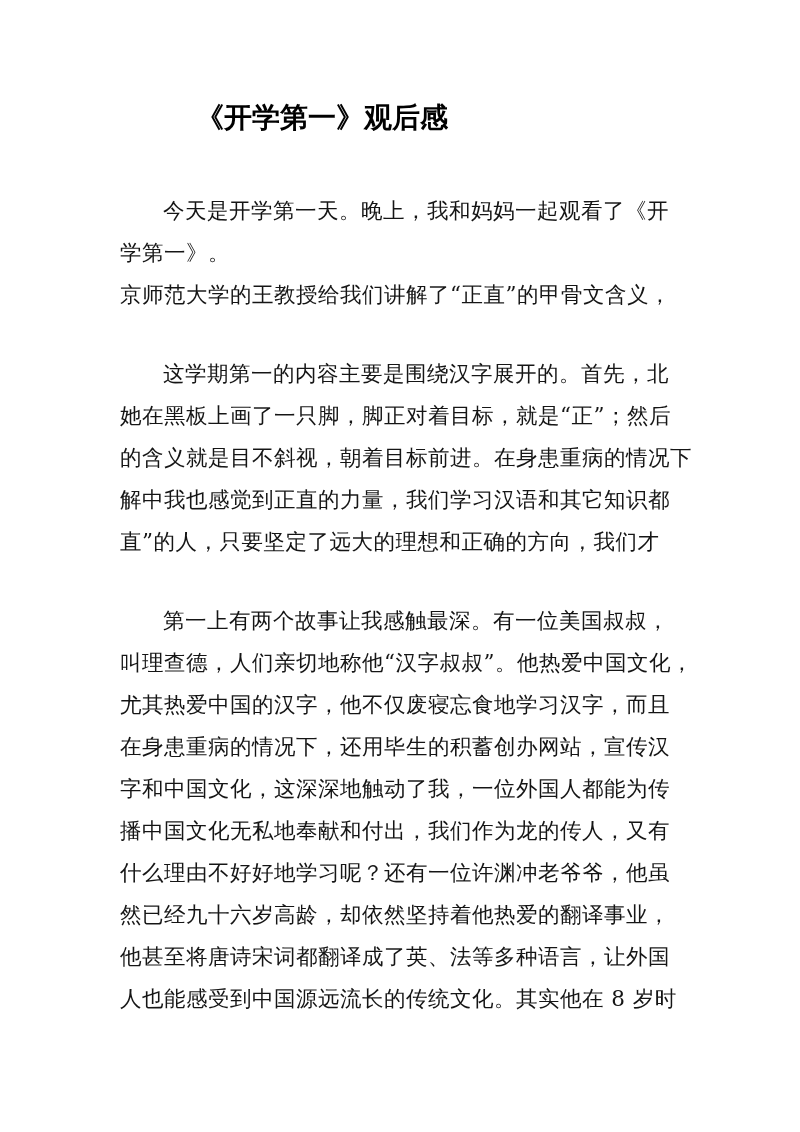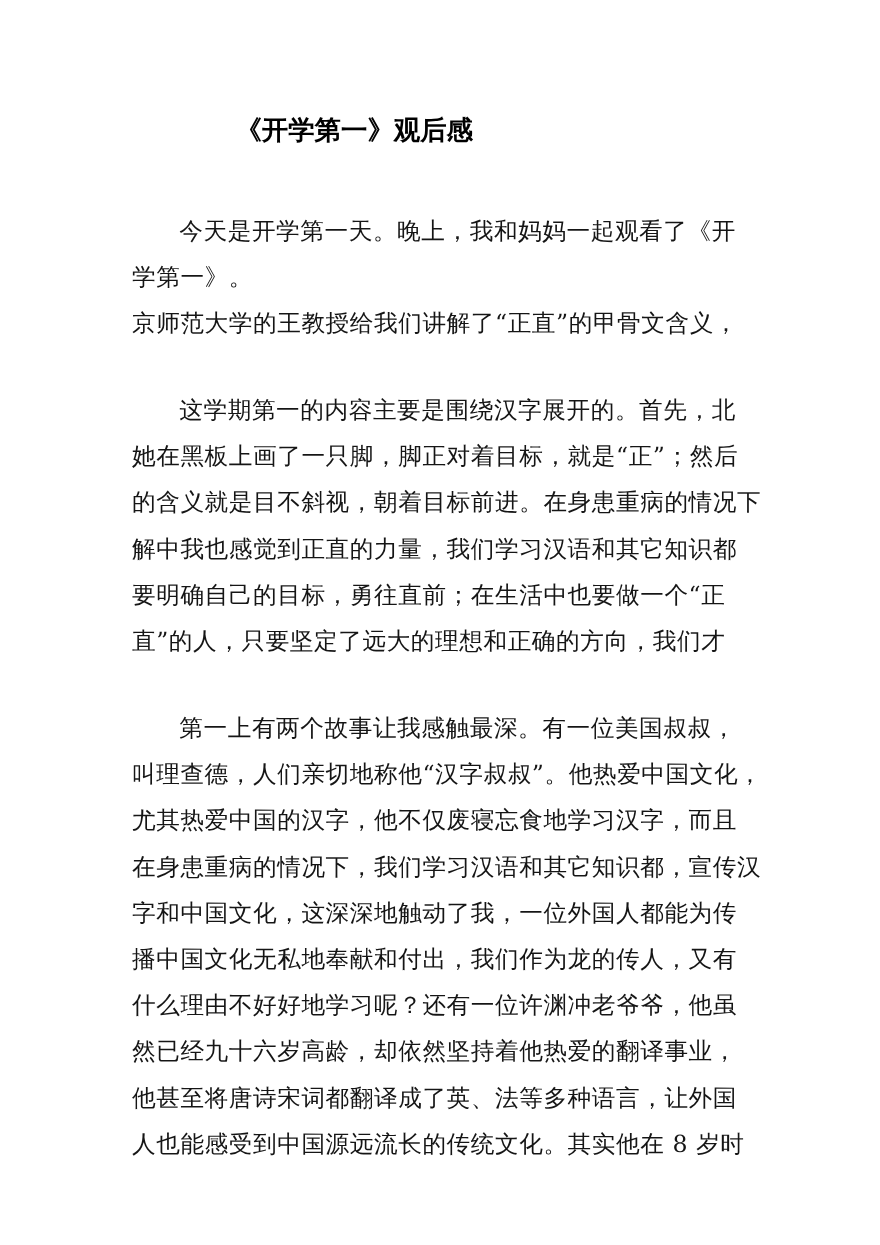--- a/index.html
+++ b/index.html
@@ -22,21 +22,21 @@
       background: #ffffff;
     }
     .title {
       position: absolute;
       top: 96px;
       left: 0;
       width: 644px;
       text-align: center;
       font-family: "DejaVu Sans", "Liberation Sans", sans-serif;
       font-weight: bold;
-      font-size: 24px;
+      font-size: 28px;
       line-height: 44px;
       letter-spacing: 0px;
       color: #000000;
     }
     .body-text {
       position: absolute;
       top: 153px;
       left: 120px;
       width: 580px;
     }
@@ -66,29 +66,28 @@
       <span class="line indent">今天是开学第一天。晚上，我和妈妈一起观看了《开</span>
       <span class="line">学第一》。</span>
     </div>
 
     <div>
       <span class="line">京师范大学的王教授给我们讲解了“正直”的甲骨文含义，</span>
       <span class="line indent">这学期第一的内容主要是围绕汉字展开的。首先，北</span>
       <span class="line">她在黑板上画了一只脚，脚正对着目标，就是“正”；然后</span>
       <span class="line">的含义就是目不斜视，朝着目标前进。在身患重病的情况下</span>
       <span class="line">解中我也感觉到正直的力量，我们学习汉语和其它知识都</span>
-      <span class="line">要明确自己的目标，勇往直前；在生活中也要做一个“正</span>
       <span class="line">直”的人，只要坚定了远大的理想和正确的方向，我们才</span>
     </div>
 
     <div>
       <span class="line indent">第一上有两个故事让我感触最深。有一位美国叔叔，</span>
       <span class="line">叫理查德，人们亲切地称他“汉字叔叔”。他热爱中国文化，</span>
       <span class="line">尤其热爱中国的汉字，他不仅废寝忘食地学习汉字，而且</span>
-      <span class="line">在身患重病的情况下，我们学习汉语和其它知识都，宣传汉</span>
+      <span class="line">在身患重病的情况下，还用毕生的积蓄创办网站，宣传汉</span>
       <span class="line">字和中国文化，这深深地触动了我，一位外国人都能为传</span>
       <span class="line">播中国文化无私地奉献和付出，我们作为龙的传人，又有</span>
       <span class="line">什么理由不好好地学习呢？还有一位许渊冲老爷爷，他虽</span>
       <span class="line">然已经九十六岁高龄，却依然坚持着他热爱的翻译事业，</span>
       <span class="line">他甚至将唐诗宋词都翻译成了英、法等多种语言，让外国</span>
       <span class="line">人也能感受到中国源远流长的传统文化。其实他在 8 岁时</span>
     </div>
   </div>
 </div>
 

